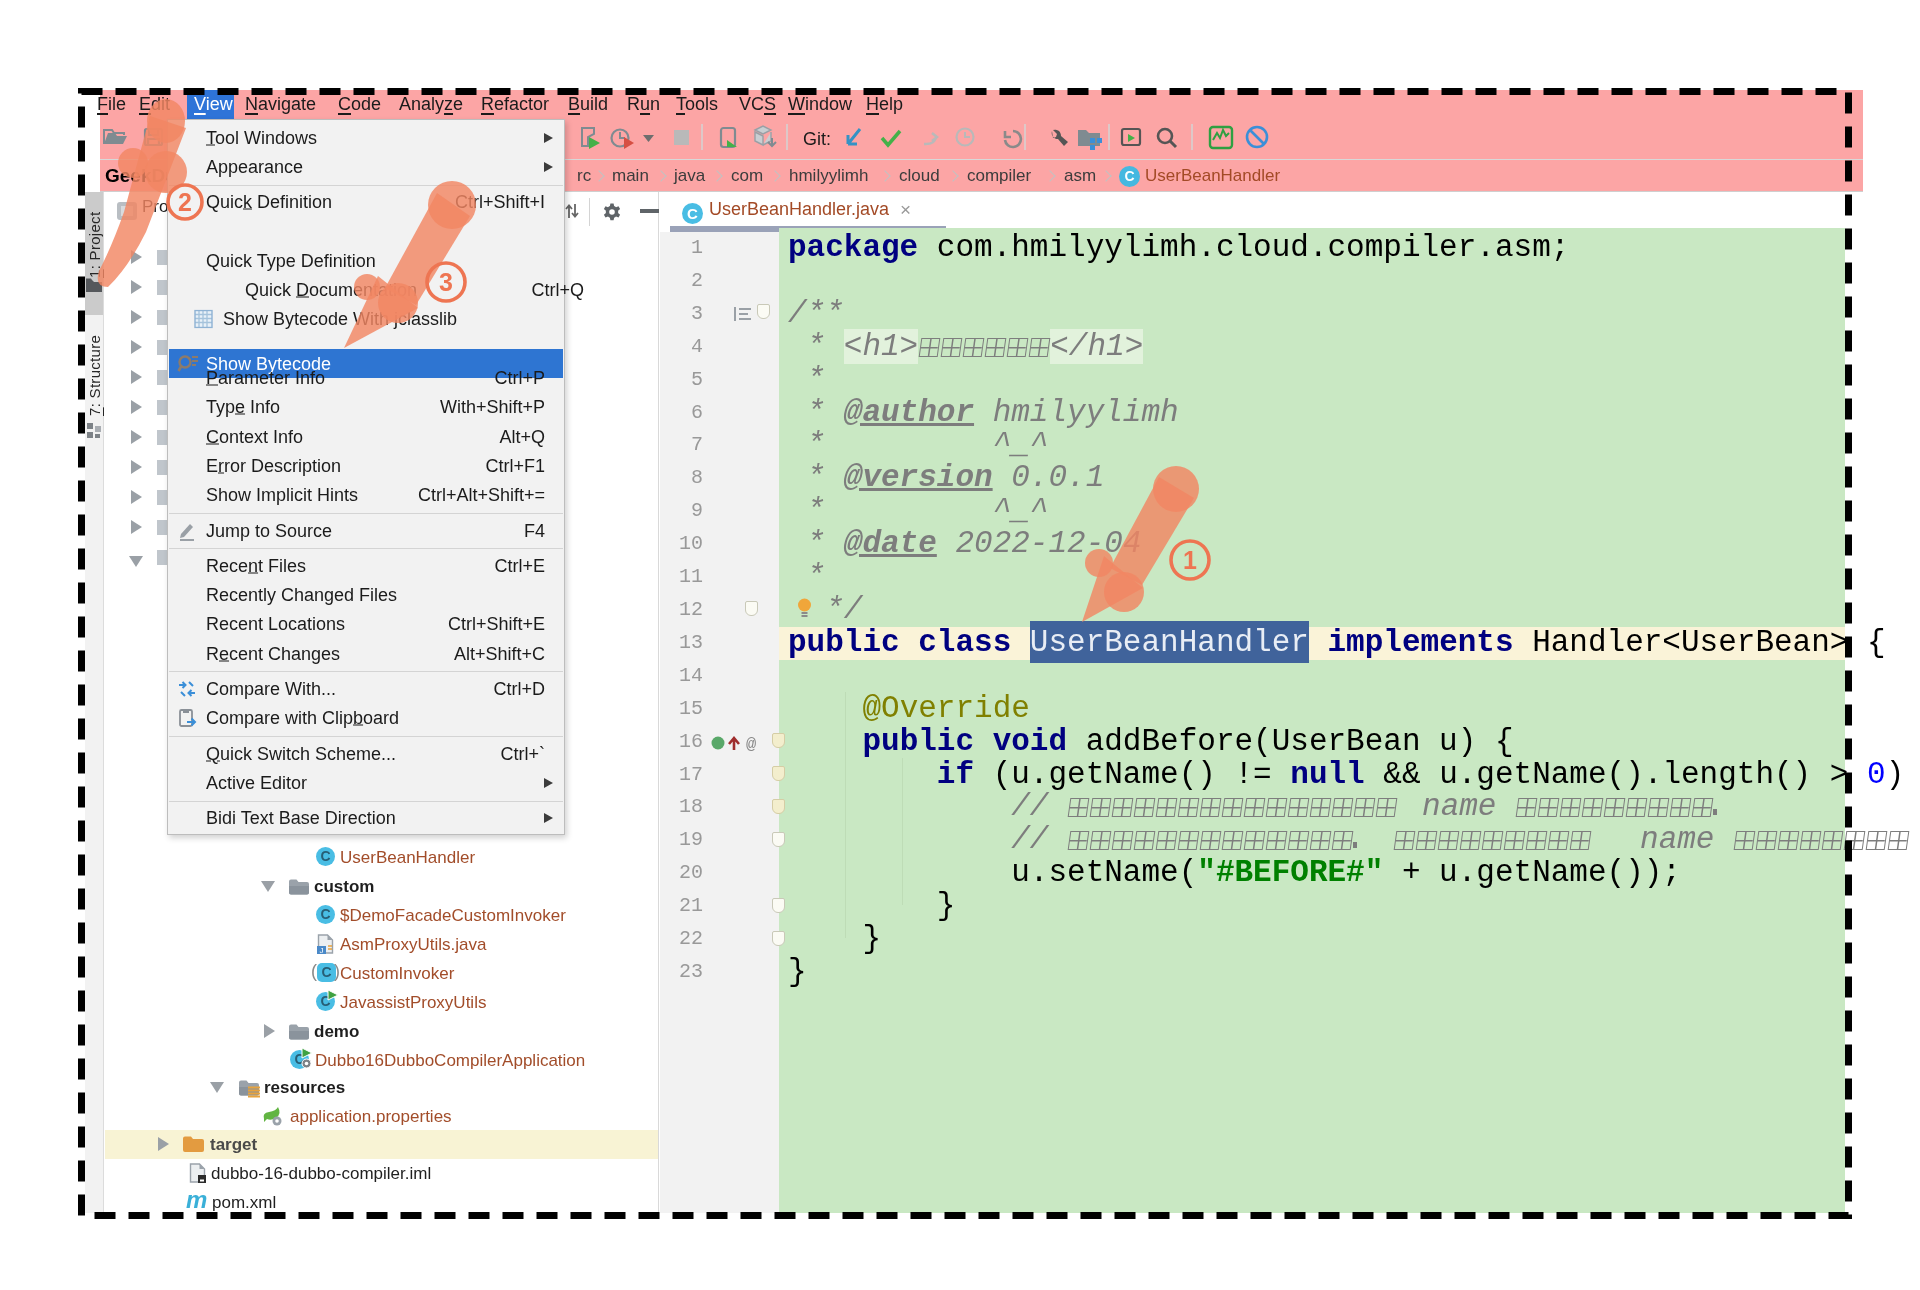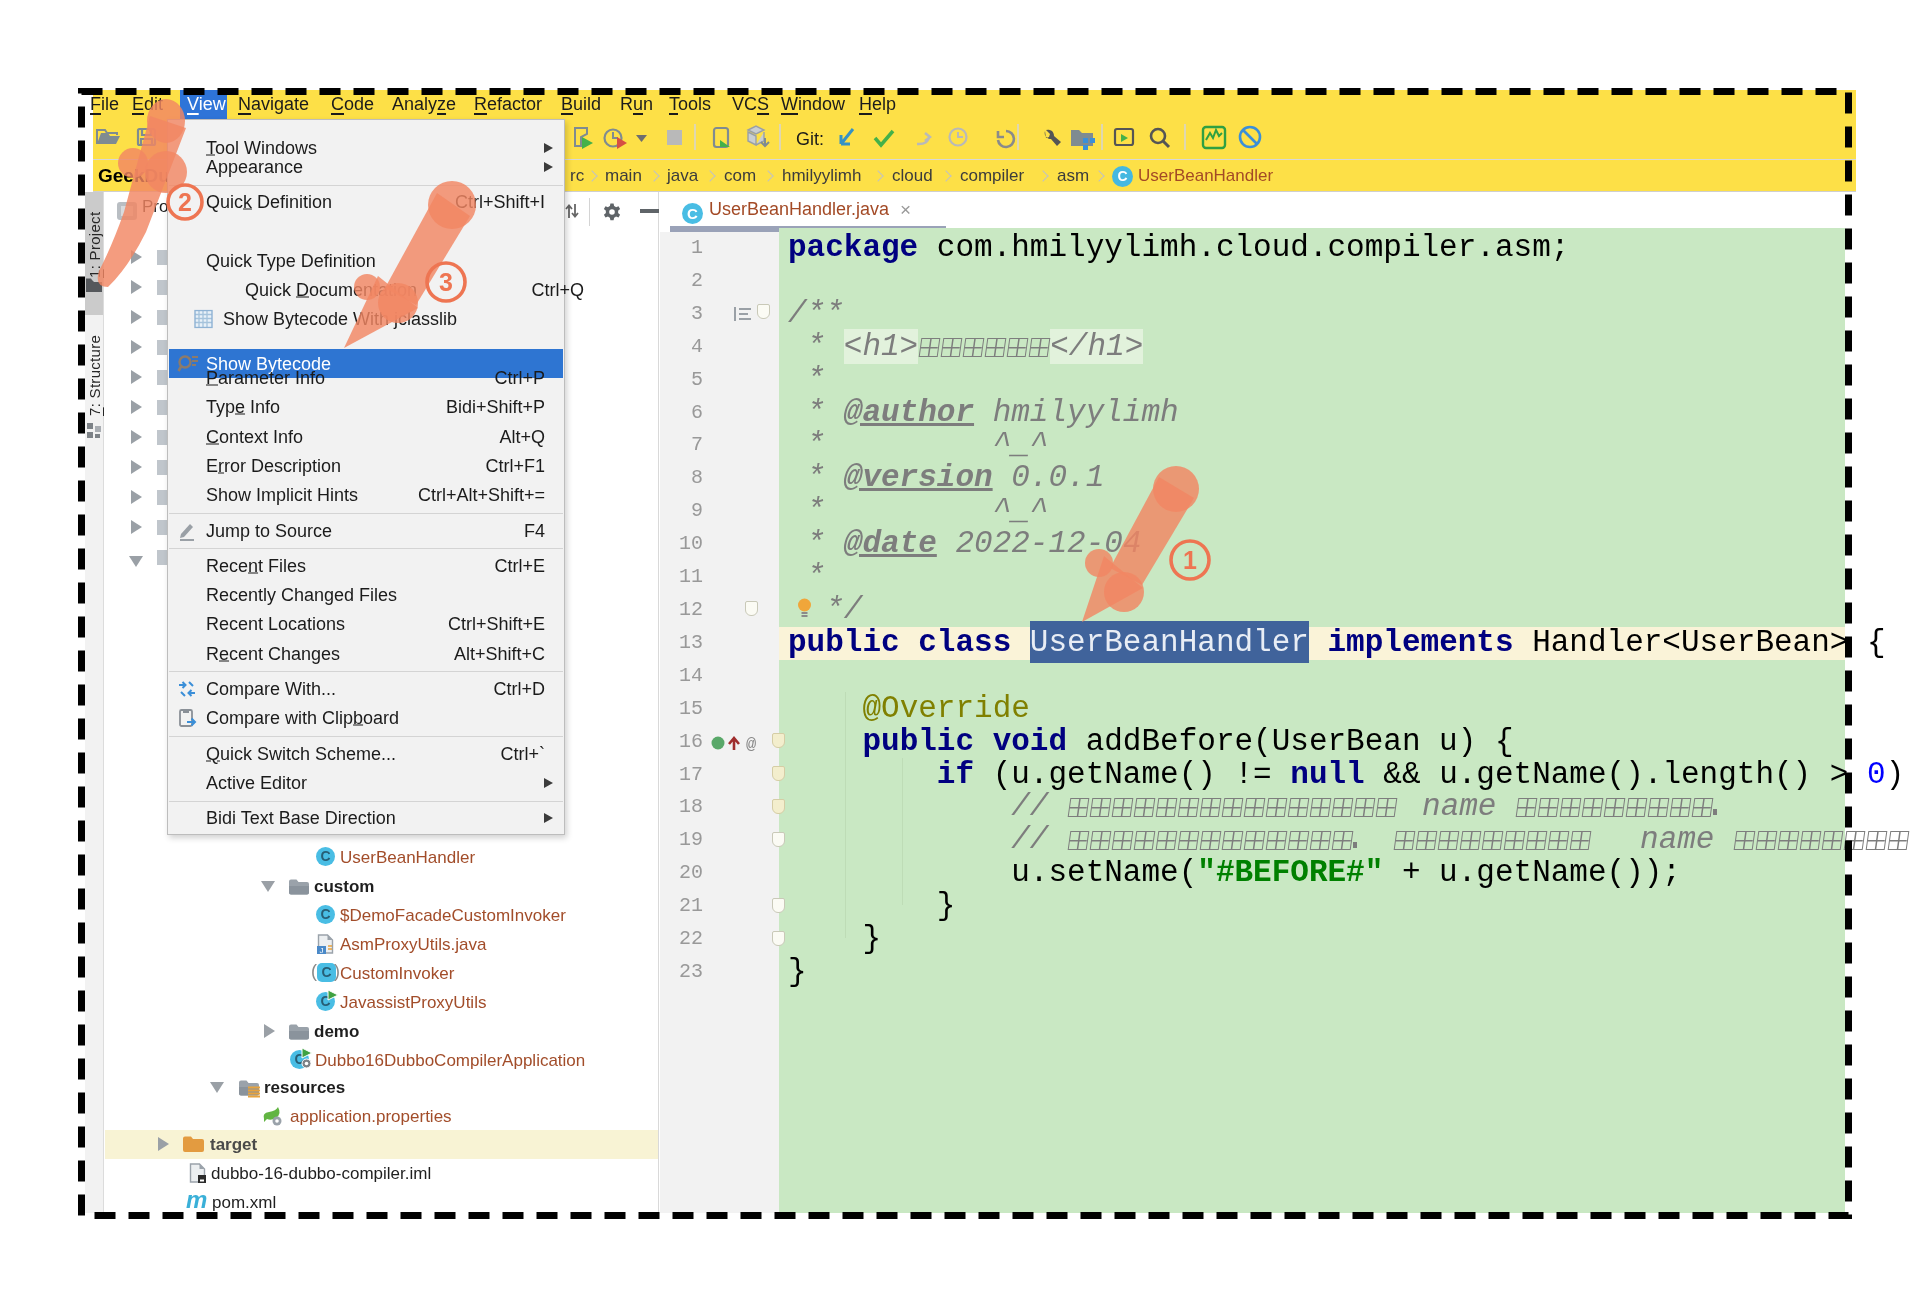--- a/index.html
+++ b/index.html
@@ -2,21 +2,21 @@
 <html><head>
 <meta charset="utf-8">
 <style>
   * { margin:0; padding:0; box-sizing:border-box; }
   html,body { width:1920px; height:1290px; background:#fff; overflow:hidden;
     font-family:"Liberation Sans", sans-serif; }
   .abs { position:absolute; }
   #canvas { position:relative; width:1920px; height:1290px; }
 
   
-  #topbars { left:93px; top:90px; width:1763px; height:102px; background:#fde047; }
+  #topbars { left:100px; top:90px; width:1763px; height:102px; background:#fca5a5; }
   .mitem { position:absolute; top:0; height:29px; line-height:29px; font-size:18px; color:#1b1b1b; white-space:pre; }
   .mitem u { text-decoration-thickness:1.5px; text-underline-offset:3px; }
   #viewbtn { position:absolute; left:87px; top:0px; width:47px; height:29px; background:#2e74d8; }
   #viewbtn span { position:relative; left:7px; color:#fff; }
   #viewbtn u { color:#fff; }
   .hline { position:absolute; background:#d8d8d8; height:1px; }
 
   
   .crumb { position:absolute; top:0; font-size:17px; color:#3c3c3c; white-space:pre; }
   .chev { width:9px; }
@@ -394,21 +394,21 @@
     </svg>
     <div class="abs" style="left:112px;top:541px;width:13px;height:15px;background:#f3eecd;border:1px solid #d5cda5;border-radius:2px 2px 6px 6px;"></div>
     <div class="abs" style="left:112px;top:574px;width:13px;height:15px;background:#f3eecd;border:1px solid #d5cda5;border-radius:2px 2px 6px 6px;"></div>
     <div class="abs" style="left:112px;top:607px;width:13px;height:15px;background:#f3eecd;border:1px solid #d5cda5;border-radius:2px 2px 6px 6px;"></div>
     <div class="abs" style="left:112px;top:640px;width:13px;height:15px;background:#fbfbf4;border:1px solid #c9c9b8;border-radius:2px 2px 6px 6px;"></div>
     <div class="abs" style="left:112px;top:706px;width:13px;height:15px;background:#fbfbf4;border:1px solid #c9c9b8;border-radius:2px 2px 6px 6px;"></div>
     <div class="abs" style="left:112px;top:739px;width:13px;height:15px;background:#fbfbf4;border:1px solid #c9c9b8;border-radius:2px 2px 6px 6px;"></div>
   </div>
 
   <div class="abs" id="menu">
-    <div class="mrow" style="top:13px;">
+    <div class="mrow" style="top:3px;">
         <span class="lbl"><u>T</u>ool Windows</span>
         <span class="sub"></span>
       </div>
     <div class="mrow" style="top:32.3px;">
         <span class="lbl">Appearance</span>
         <span class="sub"></span>
       </div>
     <div class="msep" style="top:64.6px;"></div>
     <div class="mrow" style="top:67.6px;">
         <span class="lbl">Quic<u>k</u> Definition</span>
@@ -436,21 +436,21 @@
         <path d="M15 3 h6 M15 7 h6 M15 11 h4" stroke="#8d7b6a" stroke-width="2.2"></path>
       </svg>
       <span class="lbl">Show Bytecode</span>
       </div>
     <div class="mrow" style="top:243.4px;">
         <span class="lbl"><u>P</u>arameter Info</span>
         <span class="sc">Ctrl+P</span>
       </div>
     <div class="mrow" style="top:272.7px;">
         <span class="lbl">Typ<u>e</u> Info</span>
-        <span class="sc">Bidi+Shift+P</span>
+        <span class="sc">With+Shift+P</span>
       </div>
     <div class="mrow" style="top:302px;">
         <span class="lbl"><u>C</u>ontext Info</span>
         <span class="sc">Alt+Q</span>
       </div>
     <div class="mrow" style="top:331.3px;">
         <span class="lbl">E<u>r</u>ror Description</span>
         <span class="sc">Ctrl+F1</span>
       </div>
     <div class="mrow" style="top:360.6px;">

